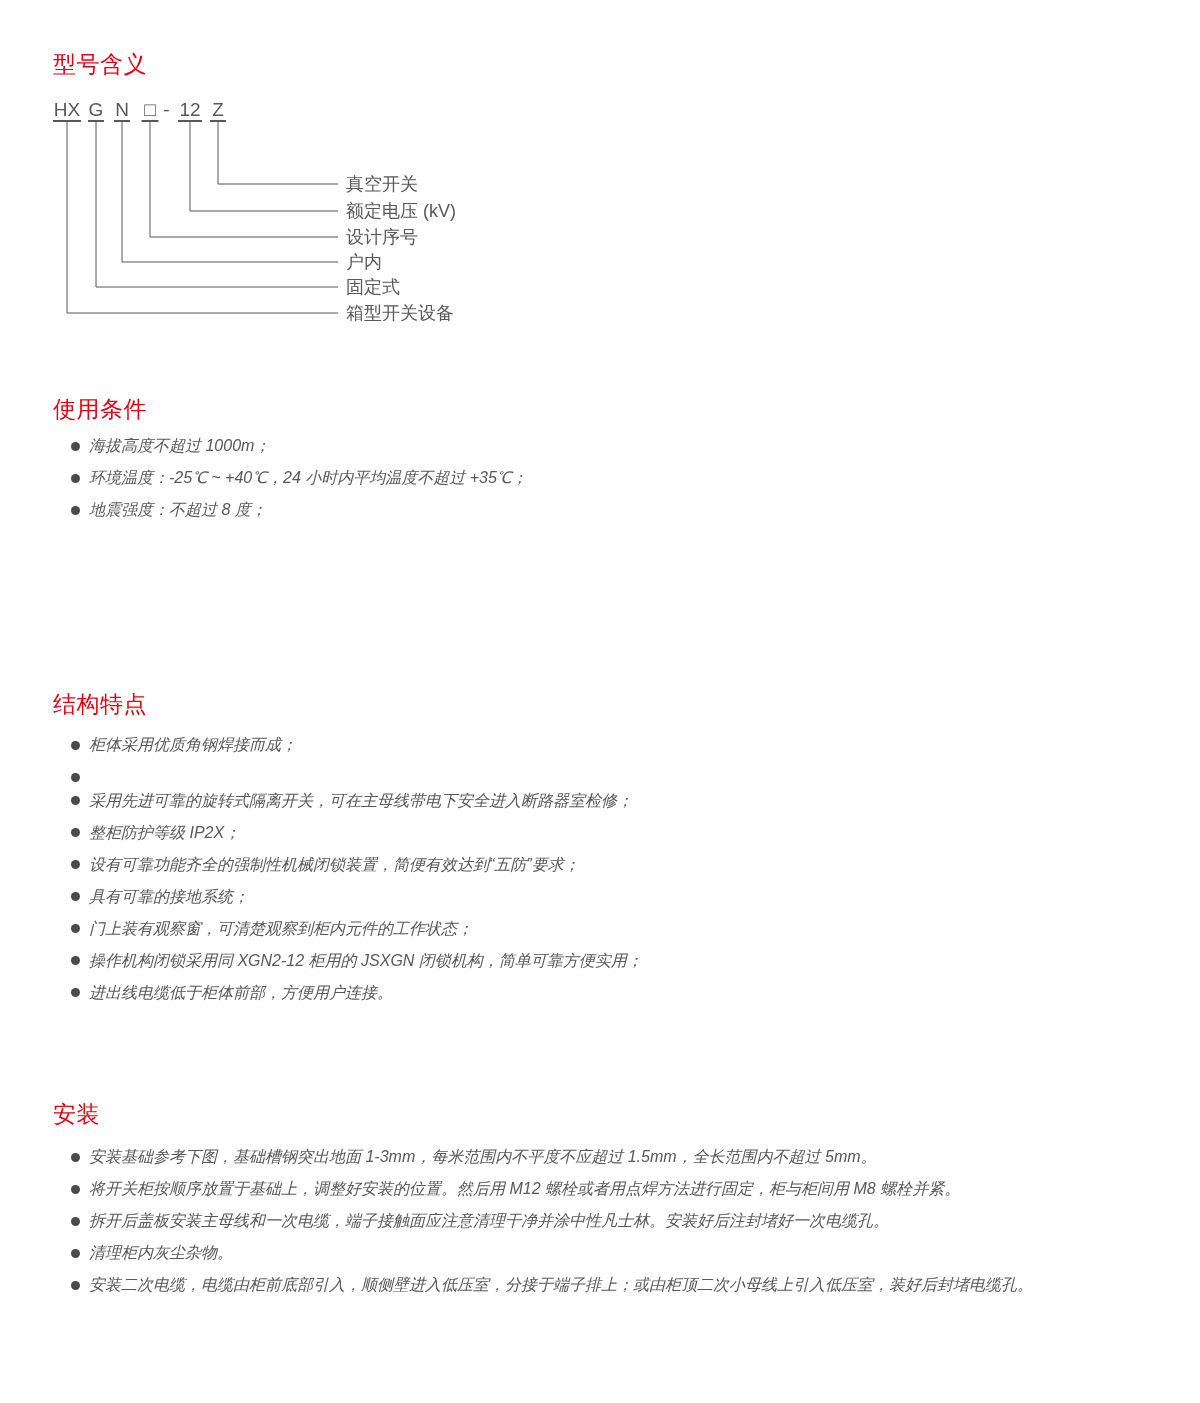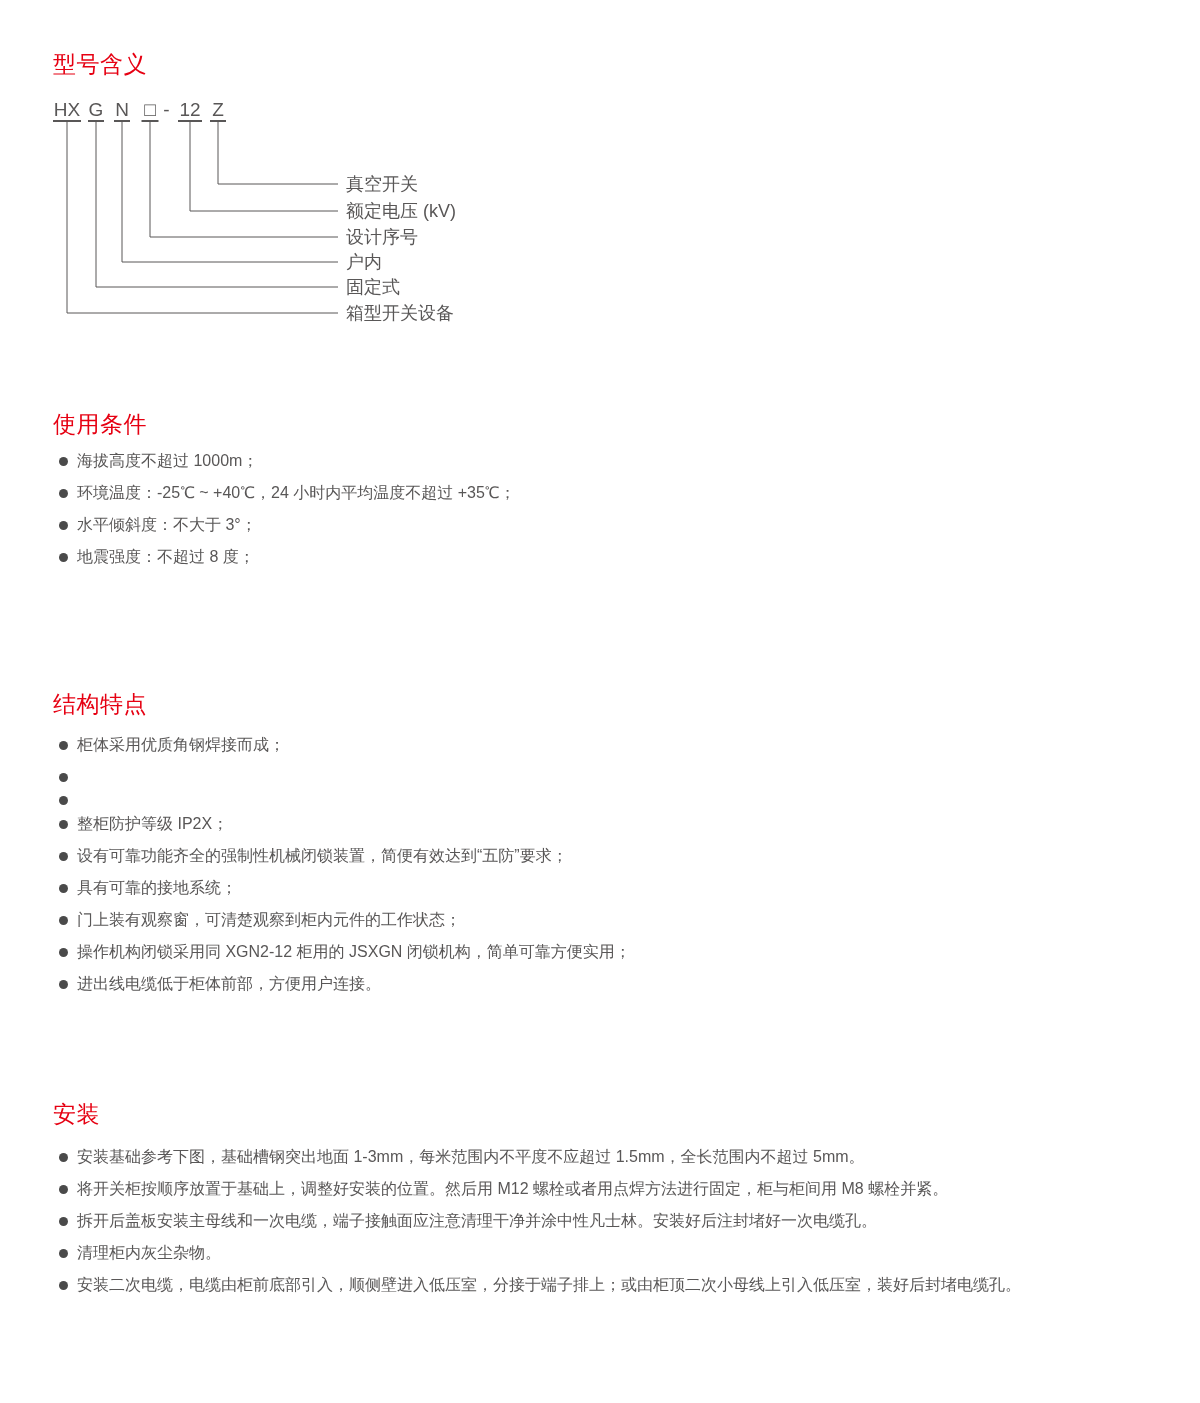--- a/index.html
+++ b/index.html
@@ -8,21 +8,21 @@
     font-family: "Liberation Sans", sans-serif;
     position: relative;
     -webkit-font-smoothing: antialiased;
   }
   .page { position: relative; width: 1200px; height: 1403px; background: #ffffff; overflow: hidden; }
   .sec { position: absolute; left: 53px; right: 20px; }
   .sec h2 {
     margin: 0; font-size: 23px; line-height: 24px;
     font-weight: 500; color: #e60012; letter-spacing: 0.5px;
   }
-  ul.blist { margin: 4px; padding: 0; list-style: none; }
+  ul.blist { margin: 16px; padding: 0; list-style: none; font-style: italic; }
   ul.blist li { display: flex; align-items: flex-start; margin-bottom: 6px; }
   .dot {
     flex: none; width: 9px; height: 9px; border-radius: 50%;
     background: #4a4a4a; margin: 8.5px 9px 0 2px;
   }
   .txt {
     font-size: 16px; line-height: 26px; color: #595757;
     white-space: pre-line; max-width: 1125px;
   }
   #sec-model svg { display: block; margin-top: 16px; }
@@ -73,54 +73,51 @@
 
       <text class="mlabel" x="293" y="92" dominant-baseline="central">真空开关</text>
       <text class="mlabel" x="293" y="119" dominant-baseline="central">额定电压 (kV)</text>
       <text class="mlabel" x="293" y="145" dominant-baseline="central">设计序号</text>
       <text class="mlabel" x="293" y="170" dominant-baseline="central">户内</text>
       <text class="mlabel" x="293" y="195" dominant-baseline="central">固定式</text>
       <text class="mlabel" x="293" y="221" dominant-baseline="central">箱型开关设备</text>
     </svg>
   </section>
 
-  <section class="sec" id="sec-conditions" style="top:412px;">
+  <section class="sec" id="sec-conditions" style="top:397px;">
     <h2>使用条件</h2>
     <ul class="blist">
       <li>
           <span class="dot"></span>
           <span class="txt">海拔高度不超过 1000m；</span>
         </li>
       <li>
           <span class="dot"></span>
           <span class="txt">环境温度：-25℃ ~ +40℃，24 小时内平均温度不超过 +35℃；</span>
-        </li>
-      <li>
-          <span class="dot"></span>
-          <span class="txt">水平倾斜度：不大于 3°；</span>
         </li>
       <li>
           <span class="dot"></span>
           <span class="txt">地震强度：不超过 8 度；</span>
         </li>
     </ul>
   </section>
 
   <section class="sec" id="sec-features" style="top:692px;">
     <h2>结构特点</h2>
     <ul class="blist">
       <li>
           <span class="dot"></span>
           <span class="txt">柜体采用优质角钢焊接而成；</span>
         </li>
       <li>
           <span class="dot"></span>
         </li>
       <li>
           <span class="dot"></span>
+          <span class="txt">采用先进可靠的旋转式隔离开关，可在主母线带电下安全进入断路器室检修；</span>
         </li>
       <li>
           <span class="dot"></span>
           <span class="txt">整柜防护等级 IP2X；</span>
         </li>
       <li>
           <span class="dot"></span>
           <span class="txt">设有可靠功能齐全的强制性机械闭锁装置，简便有效达到“五防”要求；</span>
         </li>
       <li>

